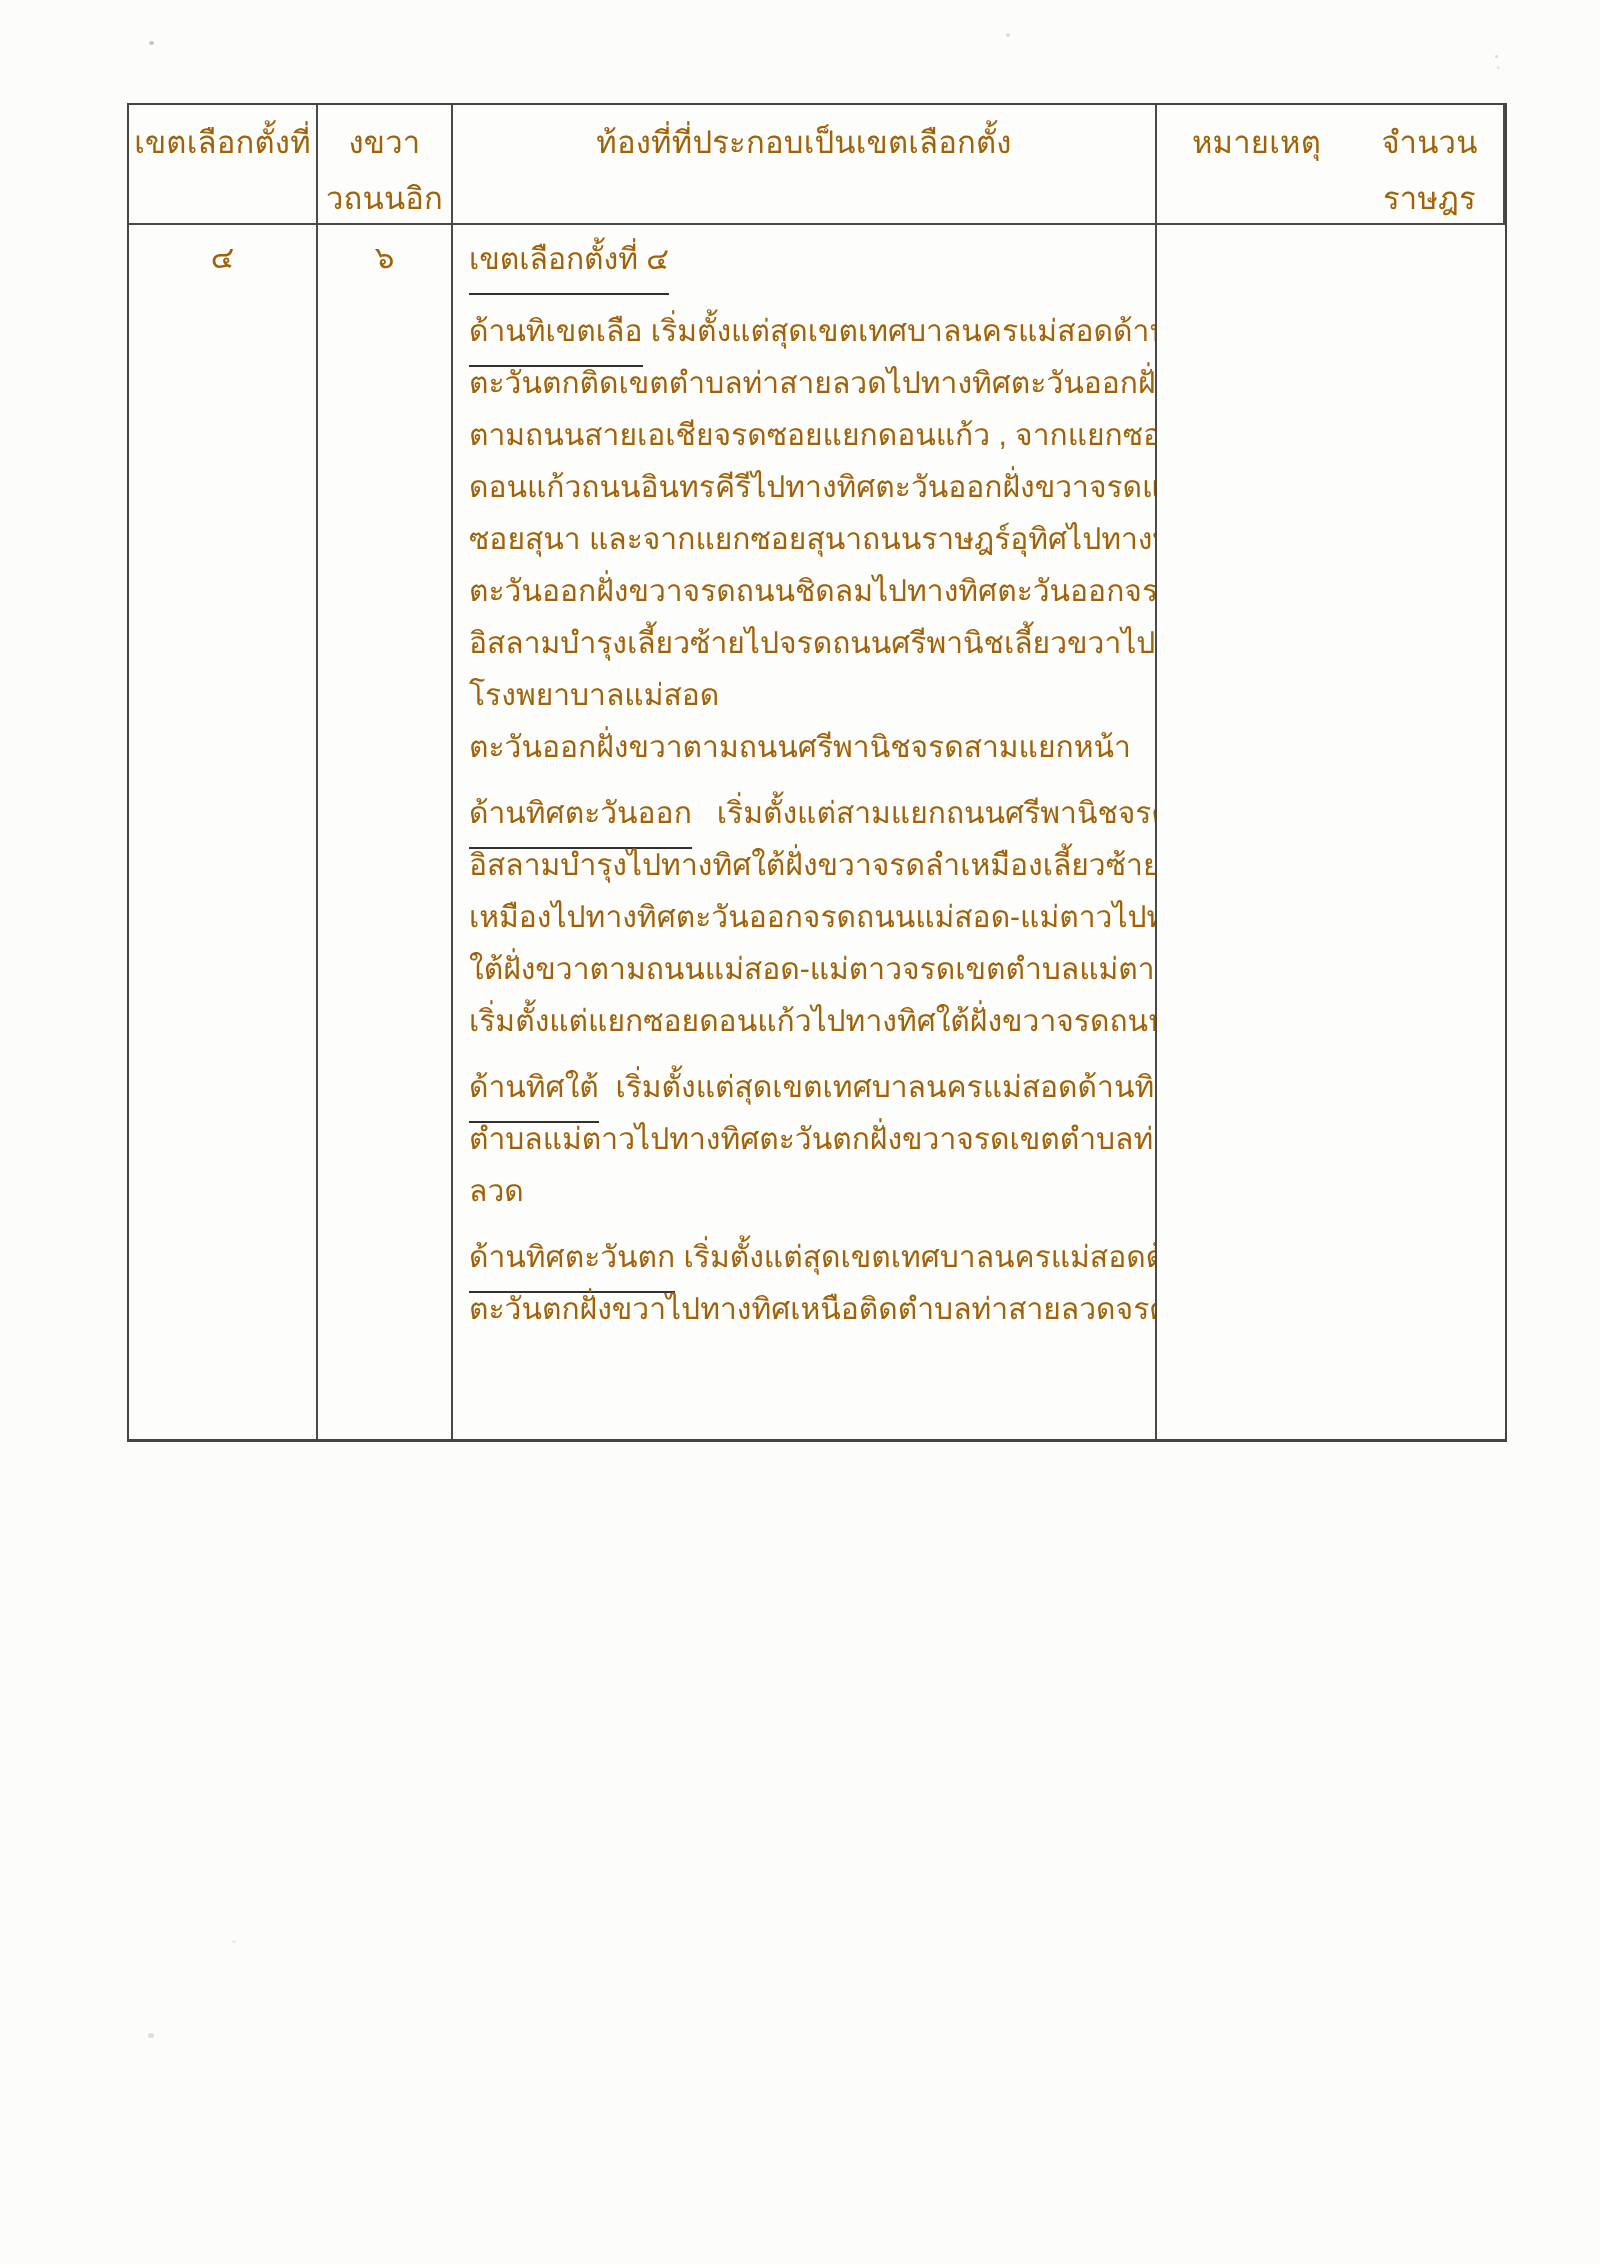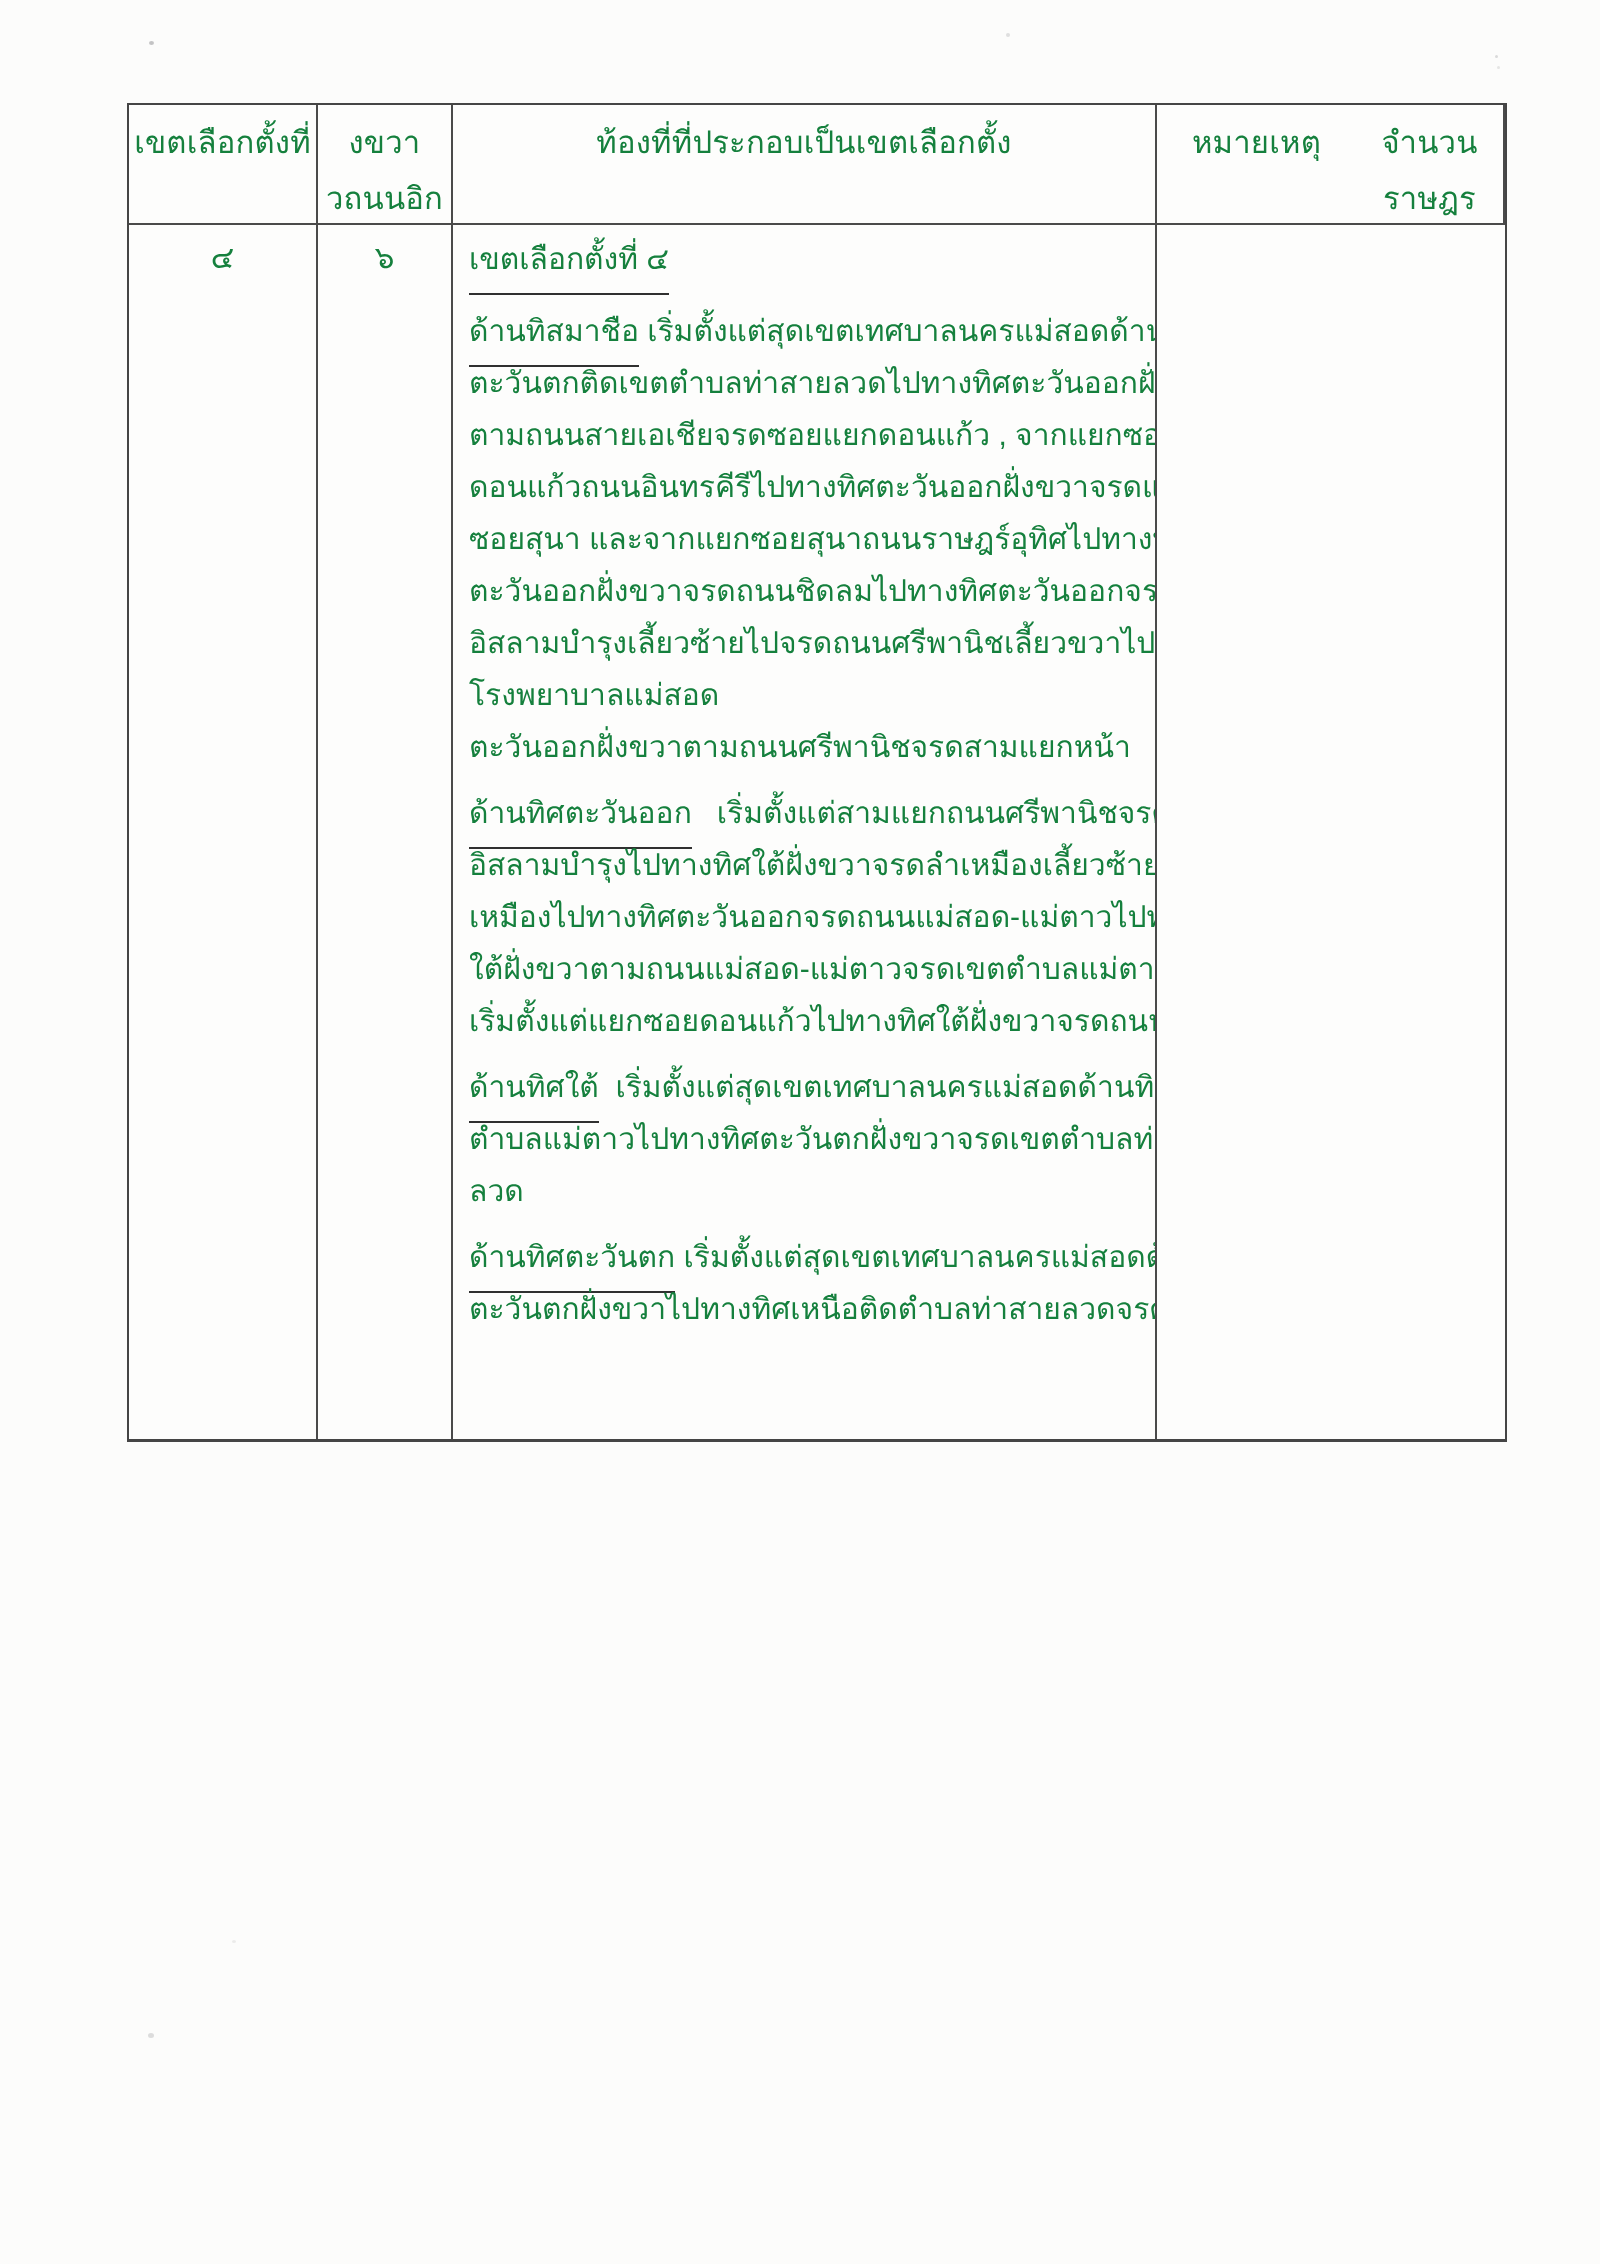--- a/index.html
+++ b/index.html
@@ -2,21 +2,21 @@
 <html lang="th"><head>
 <meta charset="utf-8">
 <style>
   html,body { margin:0; padding:0; background:#e8e8e6; }
   .sheet {
     position:relative;
     width:1600px; height:2264px;
     margin:0 auto;
     background:#fcfcfb;
     font-family:"Liberation Sans", sans-serif;
-    color:#15803d;
+    color:#a16207;
     overflow:hidden;
   }
   
   .tbl {
     position:absolute; left:127px; top:103px;
     width:1380px; height:1339px;
     box-sizing:border-box;
     border:2px solid #454545;
     border-bottom-width:3px;
     display:grid;
@@ -93,21 +93,21 @@
     </div>
     <div class="cell num-cell">
       <span>๖</span>
     </div>
     <div class="cell area-cell">
       <div class="area-title">
         <span class="u">เขตเลือกตั้งที่ ๔</span>
       </div>
       <div id="paragraphs">
           <div class="para">
-            <div class="line"><span class="u">ด้านทิสมาชือ</span><span> เริ่มตั้งแต่สุดเขตเทศบาลนครแม่สอดด้านทิศ</span></div>
+            <div class="line"><span class="u">ด้านทิเขตเลือ</span><span> เริ่มตั้งแต่สุดเขตเทศบาลนครแม่สอดด้านทิศ</span></div>
             <div class="line">ตะวันตกติดเขตตำบลท่าสายลวดไปทางทิศตะวันออกฝั่งขวา</div>
             <div class="line">ตามถนนสายเอเชียจรดซอยแยกดอนแก้ว , จากแยกซอย</div>
             <div class="line">ดอนแก้วถนนอินทรคีรีไปทางทิศตะวันออกฝั่งขวาจรดแยก</div>
             <div class="line">ซอยสุนา และจากแยกซอยสุนาถนนราษฎร์อุทิศไปทางทิศ</div>
             <div class="line">ตะวันออกฝั่งขวาจรดถนนชิดลมไปทางทิศตะวันออกจรดถนน</div>
             <div class="line">อิสลามบำรุงเลี้ยวซ้ายไปจรดถนนศรีพานิชเลี้ยวขวาไปทิศ</div>
             <div class="line">โรงพยาบาลแม่สอด</div>
             <div class="line">ตะวันออกฝั่งขวาตามถนนศรีพานิชจรดสามแยกหน้า</div>
           </div>
           <div class="para">

